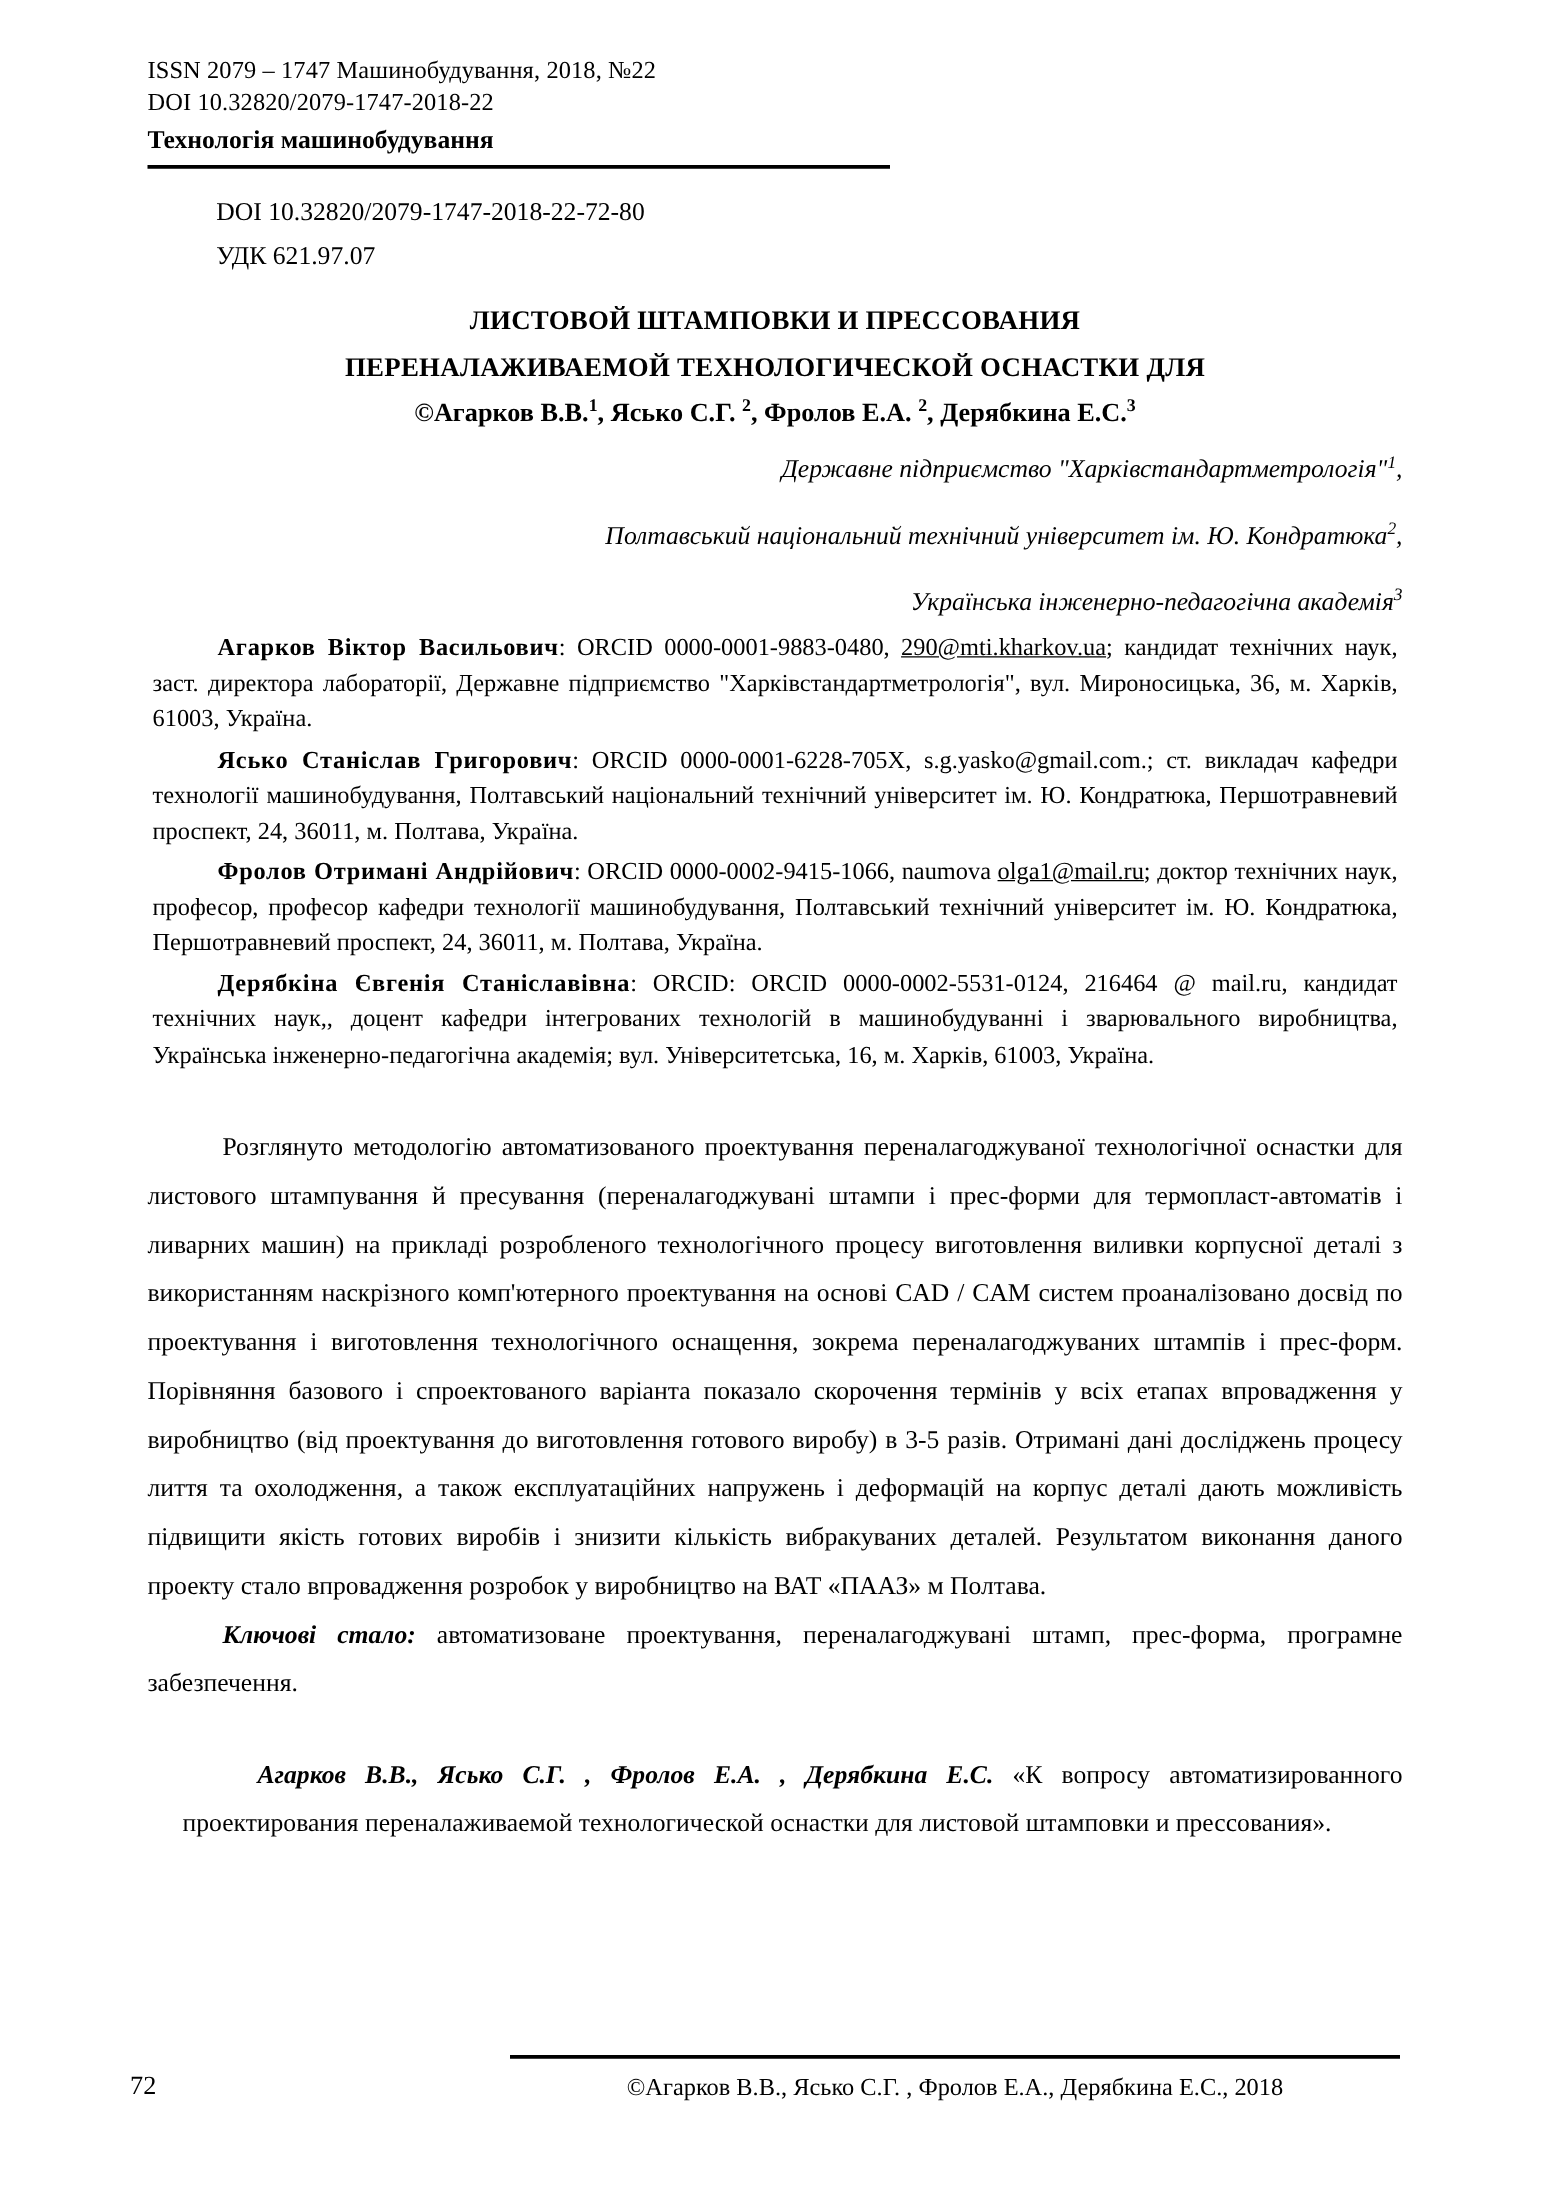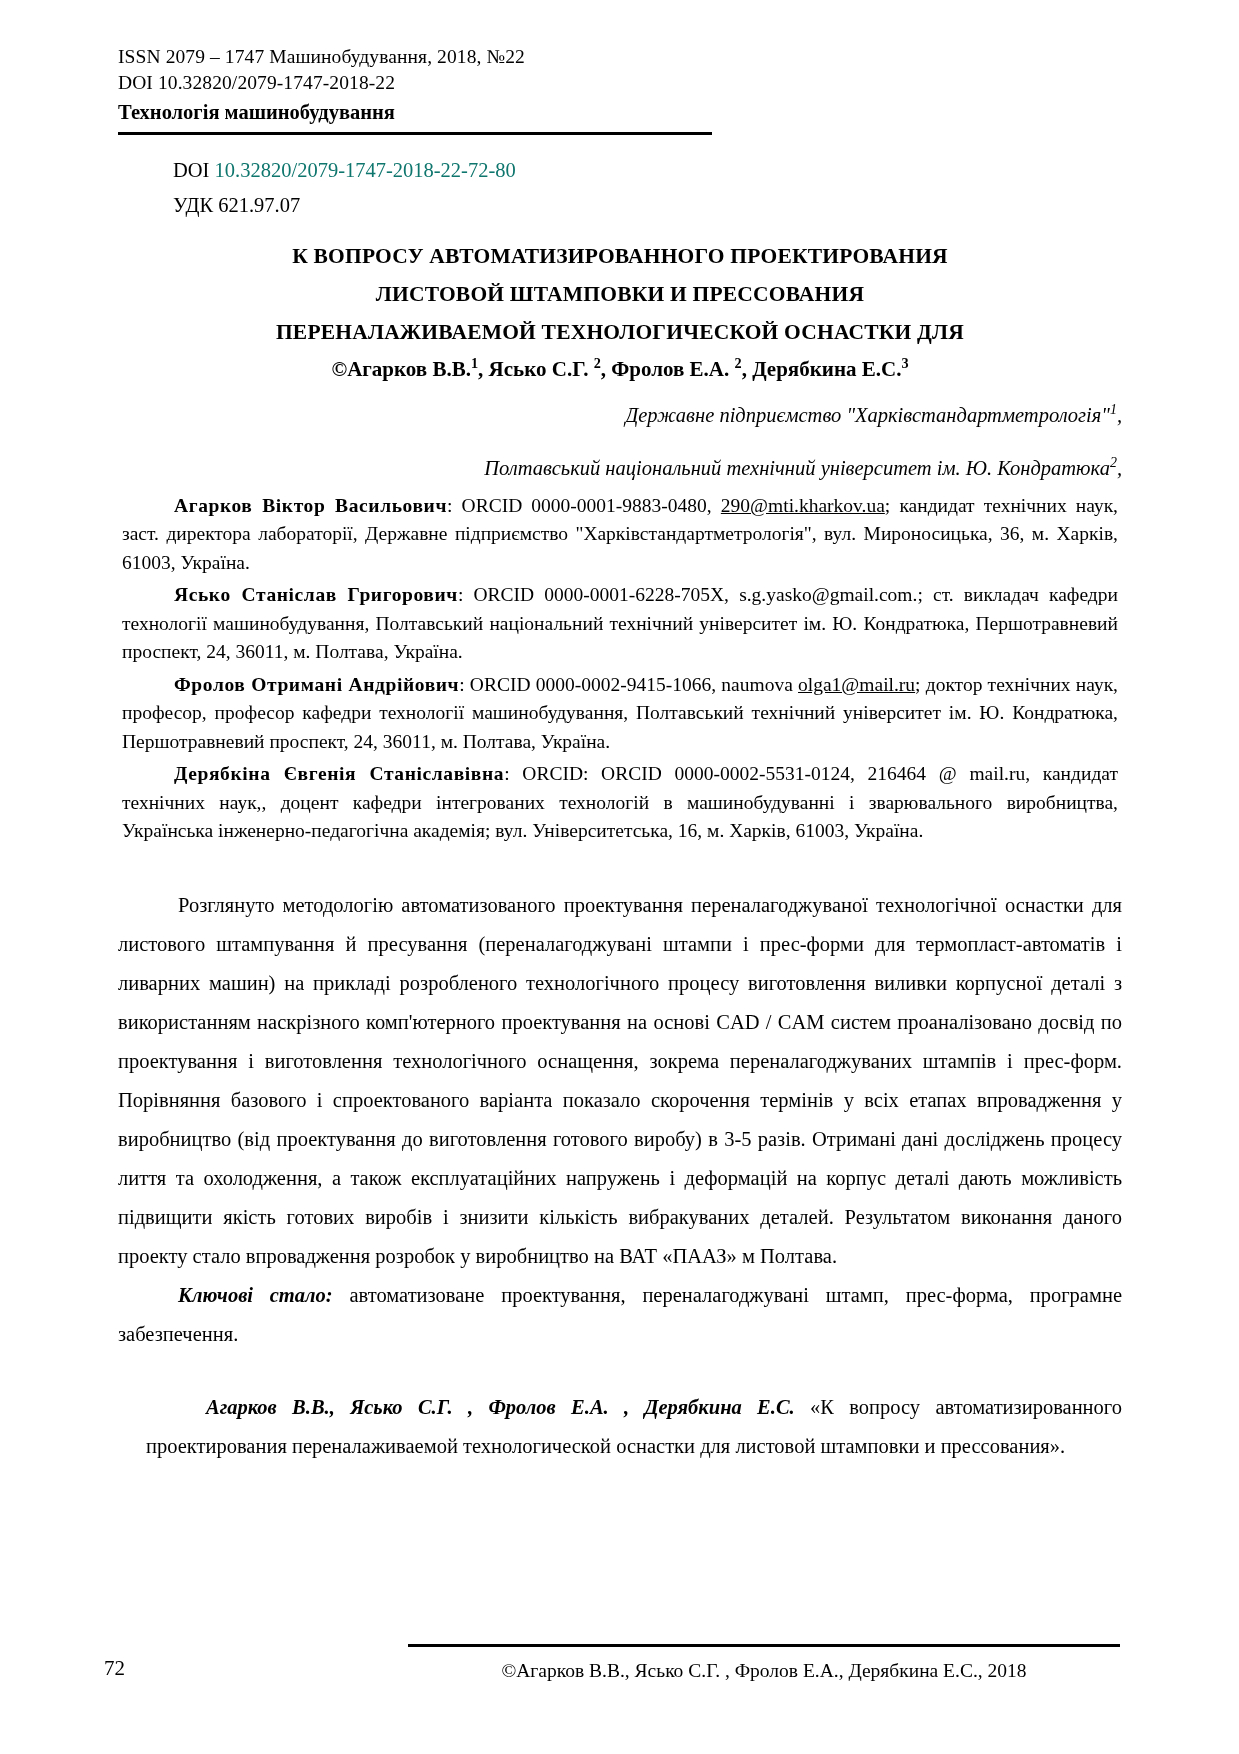--- a/index.html
+++ b/index.html
@@ -43,21 +43,21 @@
     border-top: 3px solid #000;
     margin: 6px 0 0 0;
     width: 594px;
   }
   .doi-line {
     margin-top: 24px;
     font-size: 20.5px;
     padding-left: 55px;
   }
   .doi-link {
-    color: #0f766e;
+    color: #000000;
   }
   .udk-line {
     margin-top: 12px;
     font-size: 20.5px;
     padding-left: 55px;
   }
   .title {
     margin-top: 20px;
     text-align: center;
     font-weight: bold;
@@ -166,34 +166,36 @@
     <div class="hdr-bold">Технологія машинобудування</div>
     <hr class="rule">
 
     <div class="doi-line">
       <span>DOI </span><span class="doi-link">10.32820/2079-1747-2018-22-72-80</span>
     </div>
 
     <div class="udk-line">УДК 621.97.07</div>
 
     <div class="title">
-      <div>К ВОПРОСУ АВТОМАТИЗИРОВАННОГО ПРОЕКТИРОВАНИЯ</div>
       <div>ЛИСТОВОЙ ШТАМПОВКИ И ПРЕССОВАНИЯ</div>
       <div>ПЕРЕНАЛАЖИВАЕМОЙ ТЕХНОЛОГИЧЕСКОЙ ОСНАСТКИ ДЛЯ</div>
     </div>
 
     <div class="authors">
       <span>©</span><span>Агарков В.В.</span><sup>1</sup><span>, </span><span>Ясько С.Г. </span><sup>2</sup><span>, </span><span>Фролов Е.А. </span><sup>2</sup><span>, </span><span>Дерябкина Е.С.</span><sup>3</sup>
     </div>
 
     <div class="affil">
       <span>Державне підприємство "Харківстандартметрологія"</span><sup>1</sup><span>,</span>
     </div>
     <div class="affil">
       <span>Полтавський національний технічний університет ім. Ю. Кондратюка</span><sup>2</sup><span>,</span>
+    </div>
+    <div class="affil">
+      <span>Українська інженерно-педагогічна академія</span><sup>3</sup><span></span>
     </div>
 
 
     <p class="body">
       <span class="name-b">Агарков Віктор Васильович</span><span>: ORCID 0000-0001-9883-0480, </span><span class="ul">290@mti.kharkov.ua</span><span>; кандидат технічних наук, заст. директора лабораторії, Державне підприємство "Харківстандартметрологія", вул. Мироносицька, 36, м. Харків, 61003, Україна.</span>
     </p>
 
     <p class="body">
       <span class="name-b">Ясько Станіслав Григорович</span><span>: ORCID 0000-0001-6228-705X, s.g.yasko@gmail.com.; ст. викладач кафедри технології машинобудування, Полтавський національний технічний університет ім. Ю. Кондратюка, Першотравневий проспект, 24, 36011, м. Полтава, Україна.</span>
     </p>

